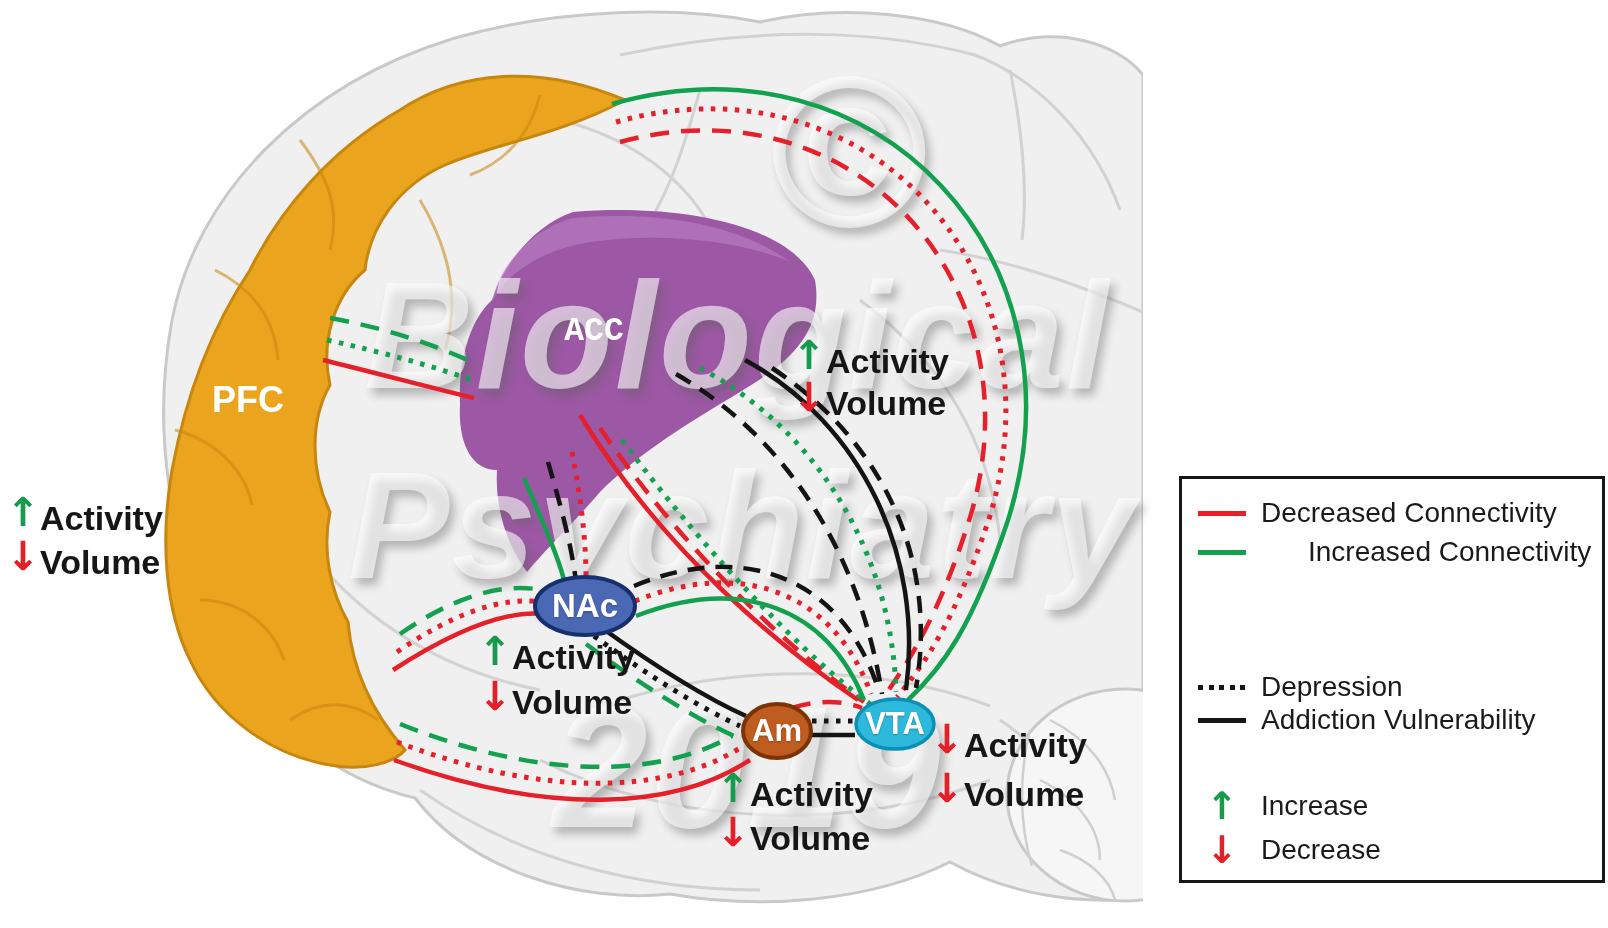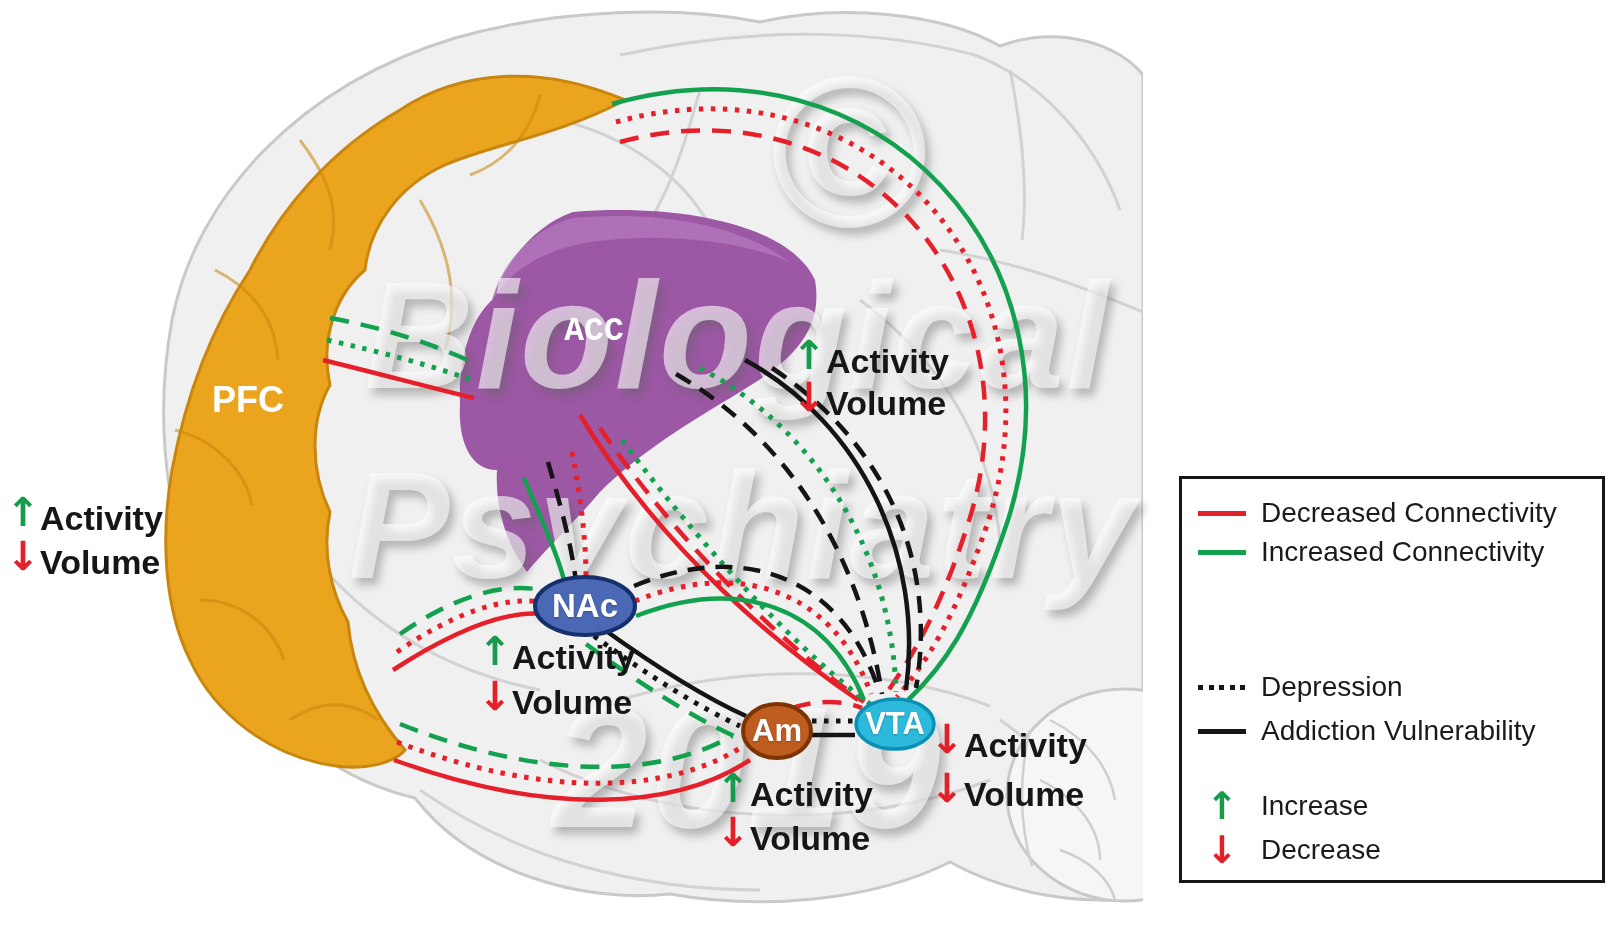--- a/index.html
+++ b/index.html
@@ -209,29 +209,29 @@
       <span class="arr down">↓</span>
       <span class="lbl">Volume</span>
     </div>
   </div>
 
   <div id="legend">
     <div class="lg-row" style="top:14px;justify-content:flex-end;">
       <span class="lg-swatch" id="sw-decreased" style="background: rgb(229, 32, 42);"></span>
       <span class="lg-label">Decreased Connectivity</span>
     </div>
-    <div class="lg-row" style="top:53px;">
+    <div class="lg-row" style="top:53px;gap:47px;">
       <span class="lg-swatch" id="sw-increased" style="background: rgb(20, 161, 79);"></span>
       <span class="lg-label">Increased Connectivity</span>
     </div>
     <div class="lg-row" style="top:188px;">
       <span class="lg-swatch dotted"></span>
       <span class="lg-label">Depression</span>
     </div>
-    <div class="lg-row" style="top:232px;text-align:center;">
+    <div class="lg-row" style="top:221px;text-align:center;">
       <span class="lg-swatch black"></span>
       <span class="lg-label">Addiction Vulnerability</span>
     </div>
     <div class="lg-row" style="top:304px;height:46px;">
       <span class="lg-arrow arr up">↑</span>
       <span class="lg-label">Increase</span>
     </div>
     <div class="lg-row" style="top:348px;height:46px;">
       <span class="lg-arrow arr down">↓</span>
       <span class="lg-label">Decrease</span>

